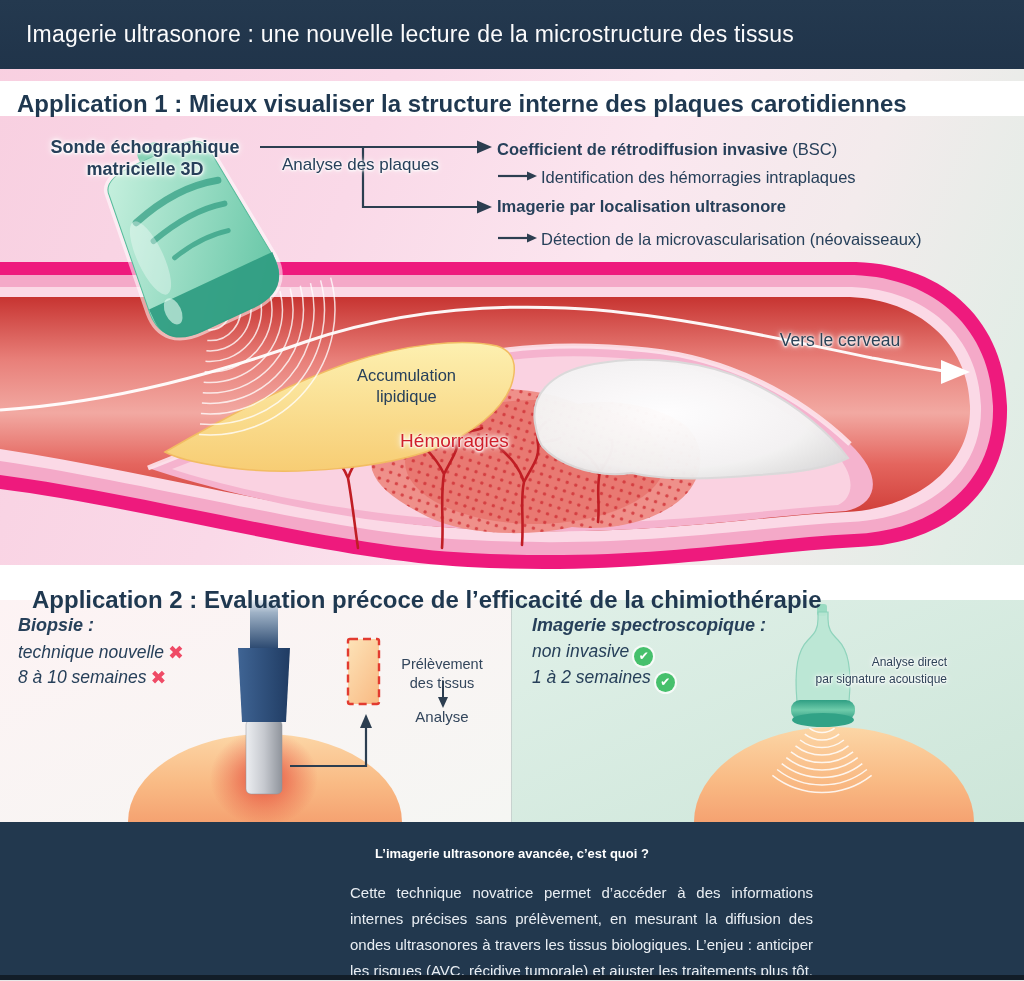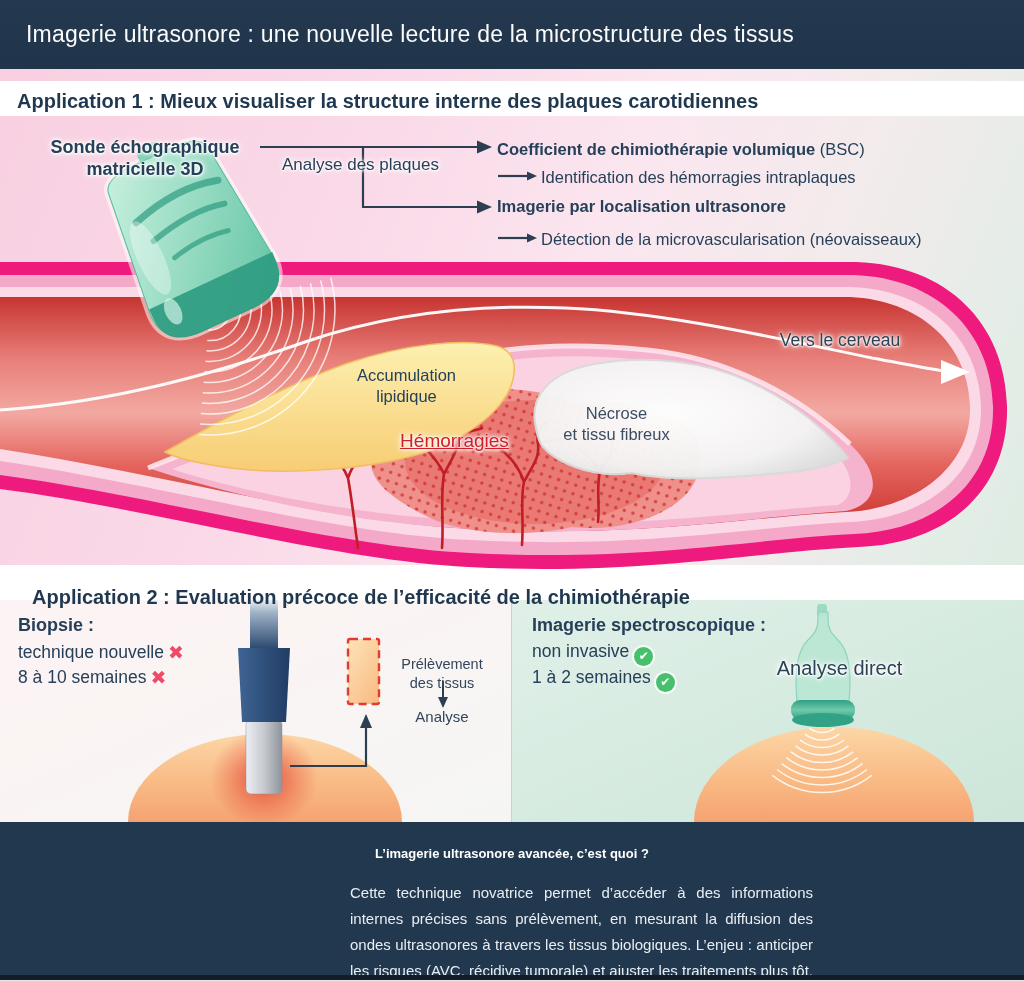--- a/index.html
+++ b/index.html
@@ -8,41 +8,41 @@
     font-family:"Liberation Sans","DejaVu Sans",sans-serif;
     background:linear-gradient(112deg,#f8cfe0 0%,#fad9e8 30%,#fbe6ef 50%,#f3ebec 66%,#e2ede6 82%,#d5eae0 100%);
   }
   .hdr{position:absolute;left:0;top:0;width:1024px;height:69px;background:linear-gradient(#24394f,#20344a);display:flex;align-items:center;}
   .hdr-title{padding-left:26px;font-size:23px;color:#fbfbfc;letter-spacing:.2px;font-weight:400;}
   svg.scene{position:absolute;left:0;top:0;z-index:1;}
   .lbl{position:absolute;z-index:2;color:#27405a;line-height:1.22;}
   .glow{text-shadow:0 0 3px #fff,0 0 5px #fff,0 0 8px #fff,0 1px 2px rgba(255,255,255,.9);}
   .bold{font-weight:700;}
   .ctr{text-align:center;}
-  .app-heading{font-size:20px;font-weight:700;color:#1f3850;}
+  .app-heading{font-size:24px;font-weight:700;color:#1f3850;}
   .probe-lbl{left:30px;top:136px;width:230px;font-size:18px;font-weight:700;line-height:1.23;}
   .analyse-plaques{left:282px;top:155px;font-size:17px;}
   .branch1{left:497px;top:139px;font-size:16.5px;}
   .sub1{left:541px;top:167px;font-size:16.5px;}
   .branch2{left:497px;top:196px;font-size:16.5px;font-weight:700;}
   .sub2{left:541px;top:229px;font-size:16.5px;}
   .vers{left:740px;top:330px;width:200px;text-align:center;font-size:17.5px;color:#2b4257;}
   .accum{left:329px;top:365px;width:155px;font-size:16.5px;line-height:1.28;}
   .necro{left:534px;top:403px;width:165px;font-size:16.5px;line-height:1.28;color:#3c4d63;}
-  .hemor{left:367px;top:429px;width:175px;font-size:19px;color:#cf1f2a;text-decoration:underline;}
+  .hemor{left:367px;top:429px;width:175px;font-size:19px;color:#cf1f2a;}
   .microv{left:347px;top:507px;width:215px;font-size:19px;}
-  .app2-block{top:614px;font-size:17.5px;line-height:1.32;}
+  .app2-block{top:614px;font-size:17.5px;line-height:1.32;font-style:italic;}
   .app2-block .hl{font-size:18px;font-weight:700;margin-bottom:2px;}
   .biopsy-text{left:18px;}
   .spectro-text{left:532px;}
   .x-icon{color:#ef4b66;font-weight:700;font-size:19px;vertical-align:-1px;padding-left:4px;text-shadow:0 0 3px rgba(255,255,255,.8);}
   .check-icon{display:inline-block;width:19px;height:19px;border-radius:50%;background:#46c06c;color:#fff;font-size:12px;line-height:19px;text-align:center;vertical-align:-3px;margin-left:5px;box-shadow:0 0 0 2px rgba(255,255,255,.75);}
   .prelev{left:388px;top:655px;width:108px;font-size:14.5px;line-height:1.3;color:#33465c;}
   .analyse-lb{left:388px;top:708px;width:108px;font-size:15px;color:#33465c;}
-  .an-direct{left:732px;top:654px;width:215px;font-size:20px;line-height:1.45;color:#2e4257;}
+  .an-direct{left:732px;top:654px;width:215px;font-size:12px;line-height:1.45;color:#2e4257;text-align:right;}
   .ftr{position:absolute;left:0;top:822px;width:1024px;height:159px;background:#22384e;z-index:1;}
   .ftr-title{position:absolute;left:0;top:846px;width:1024px;text-align:center;font-size:13px;font-weight:700;color:#ffffff;z-index:2;}
   .ftr-body{position:absolute;left:350px;top:880px;width:463px;font-size:15px;line-height:1.73;text-align:justify;color:#e9eef3;z-index:2;}
   .ftr-strip{position:absolute;left:0;bottom:0;width:1024px;height:5px;background:#121d28;z-index:3;}
 </style>
 </head>
 <body>
 
 <div class="poster">
 
@@ -237,36 +237,32 @@
 
   <div class="lbl app-heading" style="left:17px;top:89px;">Application 1 : Mieux visualiser la structure interne des plaques carotidiennes</div>
 
   <div class="lbl probe-lbl ctr glow">
     <div>Sonde échographique</div>
     <div>matricielle 3D</div>
   </div>
 
   <div class="lbl analyse-plaques glow">Analyse des plaques</div>
 
-  <div class="lbl branch1"><span class="bold">Coefficient de chimiothérapie volumique</span><span> (BSC)</span></div>
+  <div class="lbl branch1"><span class="bold">Coefficient de rétrodiffusion invasive</span><span> (BSC)</span></div>
   <div class="lbl sub1">Identification des hémorragies intraplaques</div>
   <div class="lbl branch2">Imagerie par localisation ultrasonore</div>
   <div class="lbl sub2">Détection de la microvascularisation (néovaisseaux)</div>
 
   <div class="lbl vers glow">Vers le cerveau</div>
 
   <div class="lbl accum ctr">
     <div>Accumulation</div>
     <div>lipidique</div>
   </div>
 
-  <div class="lbl necro ctr">
-    <div>Nécrose</div>
-    <div>et tissu fibreux</div>
-  </div>
 
   <div class="lbl hemor ctr glow">Hémorragies</div>
 
   <div class="lbl app-heading" style="left:32px;top:572px;margin-top:13px;">Application 2 : Evaluation précoce de l’efficacité de la chimiothérapie</div>
 
   <div class="lbl app2-block biopsy-text">
     <div class="hl">Biopsie :</div>
     <div><span>technique nouvelle</span><span class="x-icon">✖</span></div>
     <div><span>8 à 10 semaines</span><span class="x-icon">✖</span></div>
   </div>
@@ -278,20 +274,21 @@
   <div class="lbl analyse-lb ctr">Analyse</div>
 
   <div class="lbl app2-block spectro-text">
     <div class="hl">Imagerie spectroscopique :</div>
     <div><span>non invasive</span><span class="check-icon">✔</span></div>
     <div><span>1 à 2 semaines</span><span class="check-icon">✔</span></div>
   </div>
 
   <div class="lbl an-direct ctr glow">
     <div>Analyse direct</div>
+    <div>par signature acoustique</div>
   </div>
 
   <div class="ftr"></div>
   <div class="ftr-title">L’imagerie ultrasonore avancée, c’est quoi ?</div>
   <div class="ftr-body">Cette technique novatrice permet d’accéder à des informations internes précises sans prélèvement, en mesurant la diffusion des ondes ultrasonores à travers les tissus biologiques. L’enjeu : anticiper les risques (AVC, récidive tumorale) et ajuster les traitements plus tôt, avec un suivi personnalisé.</div>
   <div class="ftr-strip"></div>
 
 </div>
 
 </body></html>

